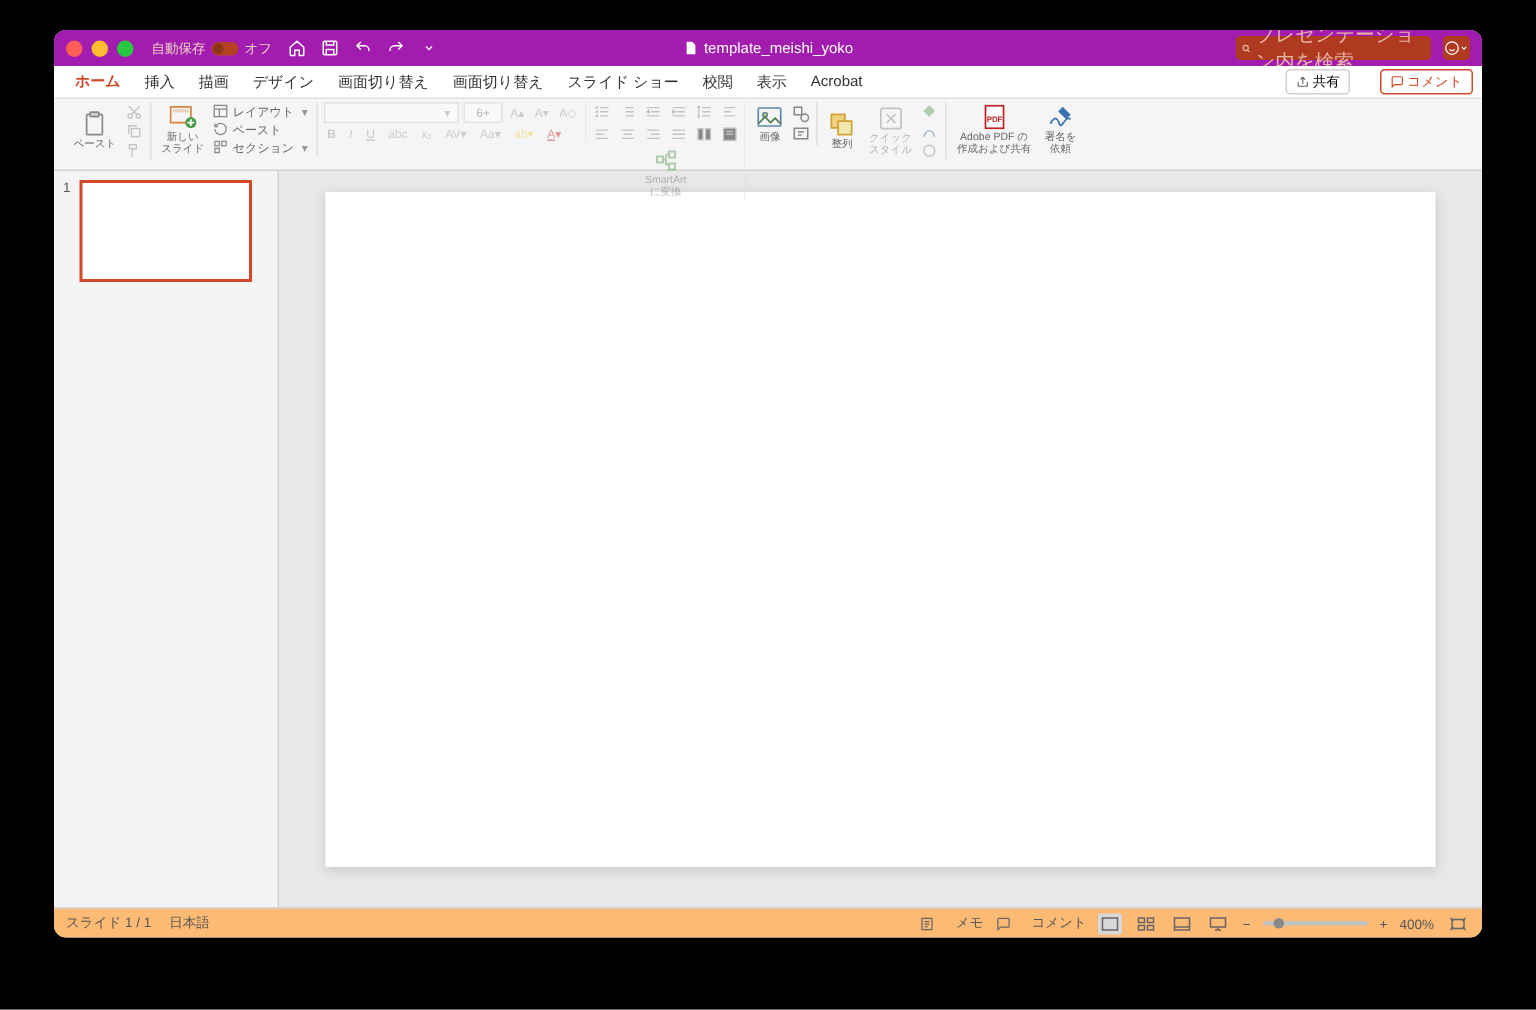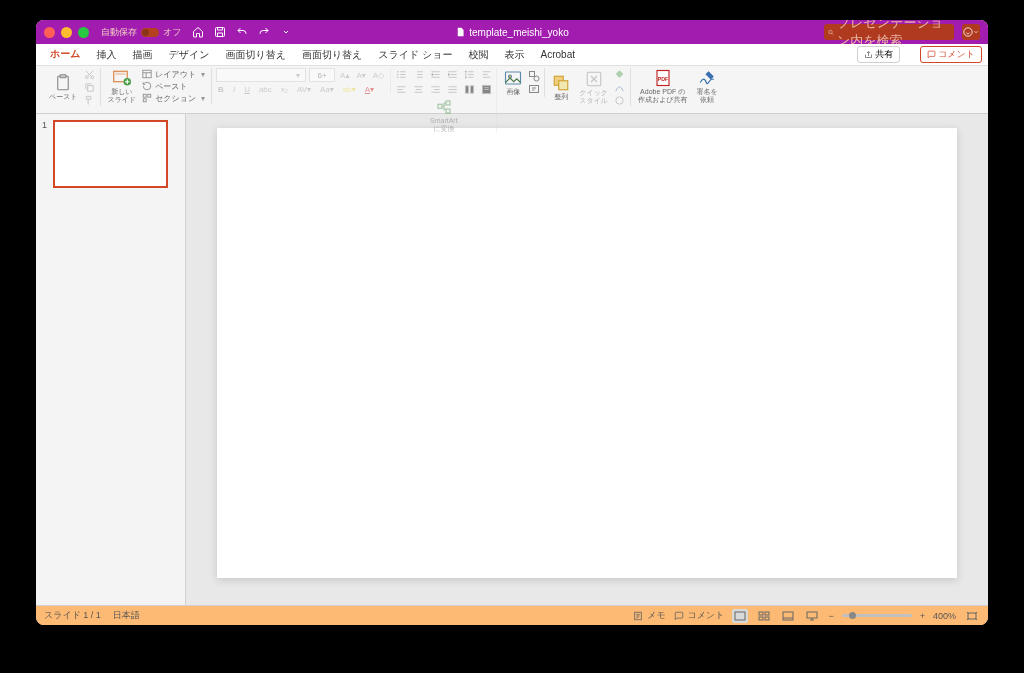--- a/index.html
+++ b/index.html
@@ -46,21 +46,21 @@
 .thumb-panel{width:150px;background:#f4f4f4;border-right:1px solid #d0d0d0;padding:6px}
 .thumb-item{display:flex;gap:3px}
 .thumb-num{font-size:9px;color:#555;width:8px}
 .thumb{width:115px;height:68px;background:#fff;border:2px solid #d24726}
 .canvas-area{flex:1;display:flex;align-items:flex-start;justify-content:center;padding:14px 8px 4px 8px;overflow:hidden}
 .slide{width:740px;height:450px;background:#fff;box-shadow:0 2px 8px rgba(0,0,0,.15)}
 
 .statusbar{height:20px;background:#fdba74;border-top:1px solid #d0d0d0;display:flex;align-items:center;padding:0 8px;font-size:9px;color:#555}
 .sb-left{display:flex;gap:12px}
 .sb-right{margin-left:auto;display:flex;align-items:center;gap:8px}
-.sb-btn{display:flex;align-items:center;gap:4px;cursor:pointer}
+.sb-btn{display:flex;align-items:center;gap:14px;cursor:pointer}
 .view-btn{width:16px;height:14px;display:flex;align-items:center;justify-content:center;cursor:pointer}
 .view-btn.active{background:#d8d8d8;border-radius:2px}
 .zoom-slider{width:70px;height:3px;background:#c0c0c0;border-radius:2px;position:relative}
 .zoom-slider::after{content:"";position:absolute;width:7px;height:7px;background:#888;border-radius:50%;left:10%;top:-2px}
 svg{display:block}
 </style>
 </head>
 <body>
 
 <div class="window">

